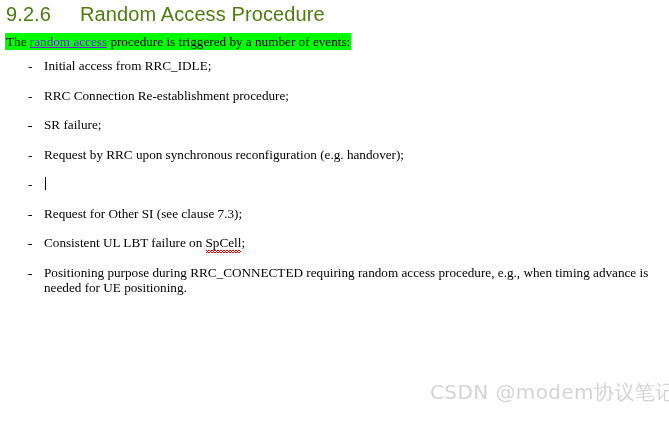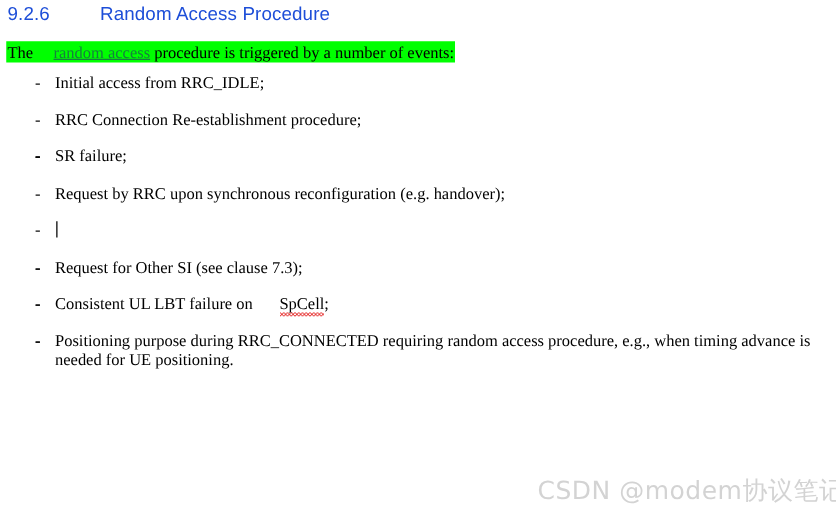--- a/index.html
+++ b/index.html
@@ -22,23 +22,23 @@
     width: 669px;
     height: 423px;
   }
 
   
   .heading {
     position: absolute;
     left: 6px;
     top: 3px;
     font-family: "Liberation Sans", "DejaVu Sans", sans-serif;
-    font-size: 15px;
+    font-size: 20px;
     font-weight: 400;
-    color: #1d4ed8;
+    color: #4d7c0f;
     white-space: nowrap;
     letter-spacing: 0.1px;
   }
   .heading .h-num {
     display: inline-block;
     width: 74px;
   }
 
   
   .intro {
@@ -48,24 +48,23 @@
     font-size: 13.2px;
     line-height: 15px;
     white-space: nowrap;
   }
   .intro .hl {
     background: #00ff00;
     padding: 1px 1px 1px 1px;
     color: #000000;
   }
   .intro a.link {
-    color: #15803d;
+    color: #6d28d9;
     text-decoration: underline;
     background: transparent;
-    margin-left: 13px;
   }
 
   
   .list {
     position: absolute;
     left: 0;
     top: 58px;
     width: 669px;
   }
   .li {
@@ -97,21 +96,20 @@
     height: 13px;
     background: #000000;
     vertical-align: -2px;
     margin-left: 0.5px;
   }
 
   
   .spell {
     position: relative;
     display: inline-block;
-    margin-left: 18px;
   }
   .spell::after {
     content: "";
     position: absolute;
     left: 0;
     right: 0;
     bottom: -2px;
     height: 3px;
     background-image:
       linear-gradient(45deg, transparent 45%, #e00000 45%, #e00000 55%, transparent 55%),

